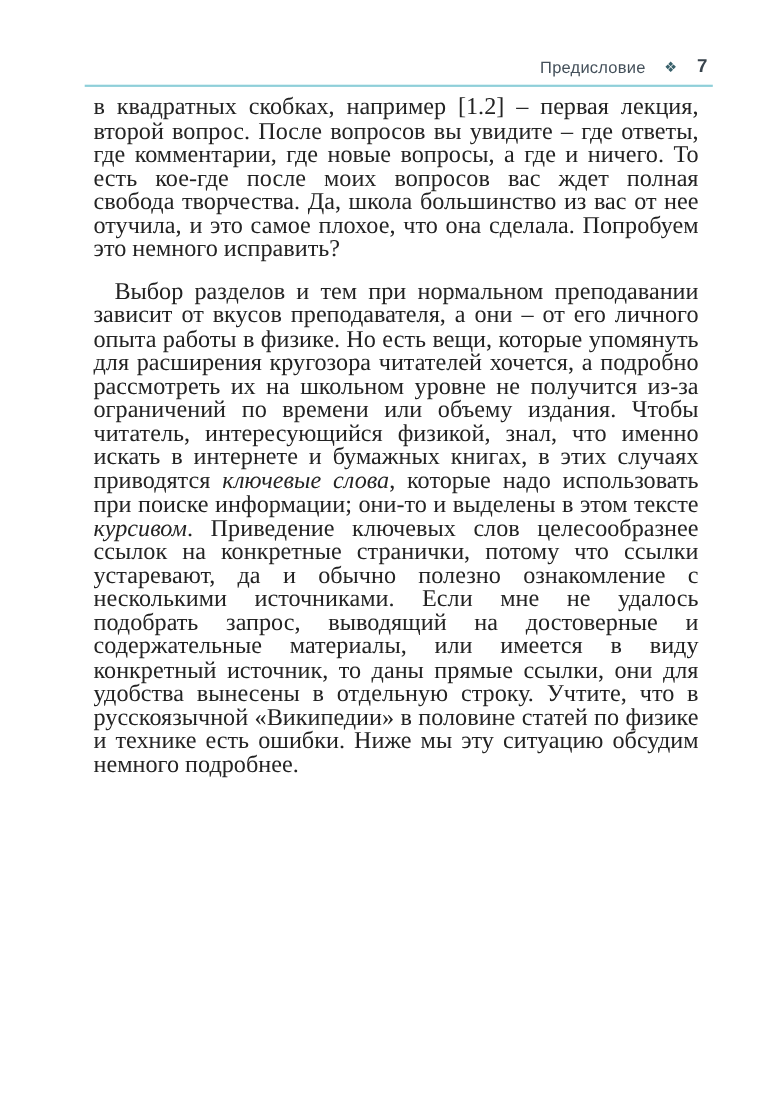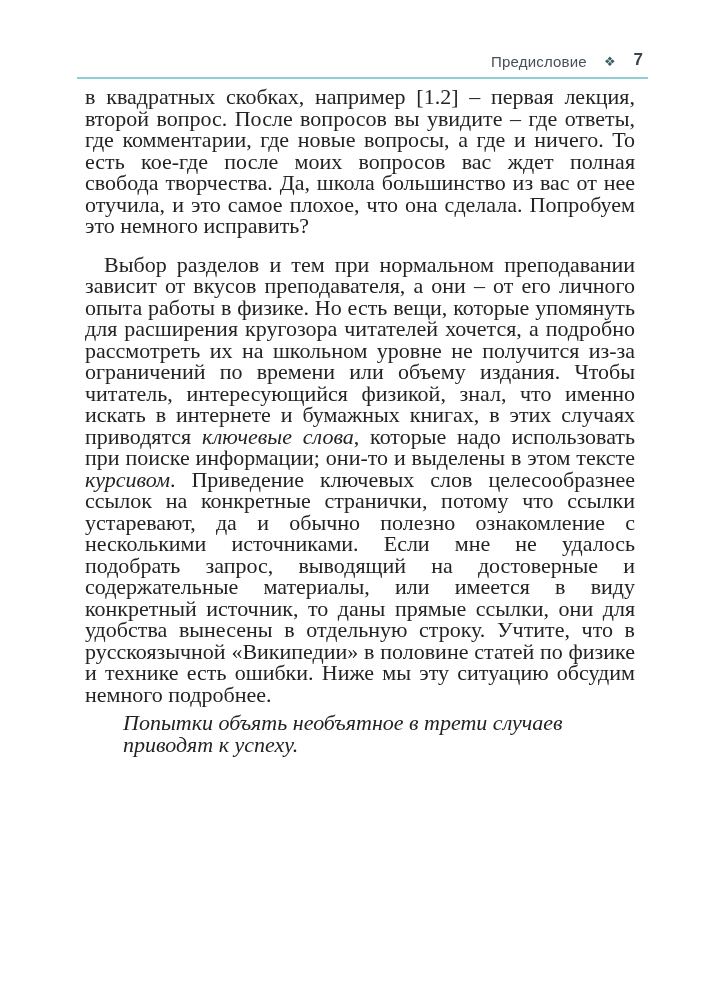--- a/index.html
+++ b/index.html
@@ -84,19 +84,18 @@
     <span class="page-number">7</span>
   </div>
 
   <div class="body-text">
 
     <p class="para">в квадратных скобках, например [1.2] – первая лекция, второй вопрос. После вопросов вы увидите – где ответы, где комментарии, где новые вопросы, а где и ничего. То есть кое-где после моих вопросов вас ждет полная свобода творчества. Да, школа большинство из вас от нее отучила, и это самое плохое, что она сделала. Попробуем это немного исправить?</p>
 
     <p class="para indent"><span>Выбор разделов и тем при нормальном преподавании зависит от вкусов преподавателя, а они – от его личного опыта работы в физике. Но есть вещи, которые упомянуть для расширения кругозора читателей хочется, а подробно рассмотреть их на школьном уровне не получится из-за ограничений по времени или объему издания. Чтобы читатель, интересующийся физикой, знал, что именно искать в интернете и бумажных книгах, в этих случаях приводятся </span><span class="kw">ключевые слова</span><span>, которые надо использовать при поиске информации; они-то и выделены в этом тексте </span><span class="kw">курсивом</span><span>. Приведение ключевых слов целесообразнее ссылок на конкретные странички, потому что ссылки устаревают, да и обычно полезно ознакомление с несколькими источниками. Если мне не удалось подобрать запрос, выводящий на достоверные и содержательные материалы, или имеется в виду конкретный источник, то даны прямые ссылки, они для удобства вынесены в отдельную строку. Учтите, что в русскоязычной «Википедии» в половине статей по физике и технике есть ошибки. Ниже мы эту ситуацию обсудим немного подробнее.</span></p>
 
 
-    <p class="quote">Попытки объять необъятное в трети случаев приводят к успеху.</p>
 
 
 
   </div>
 
 </div>
 
 </body></html>

